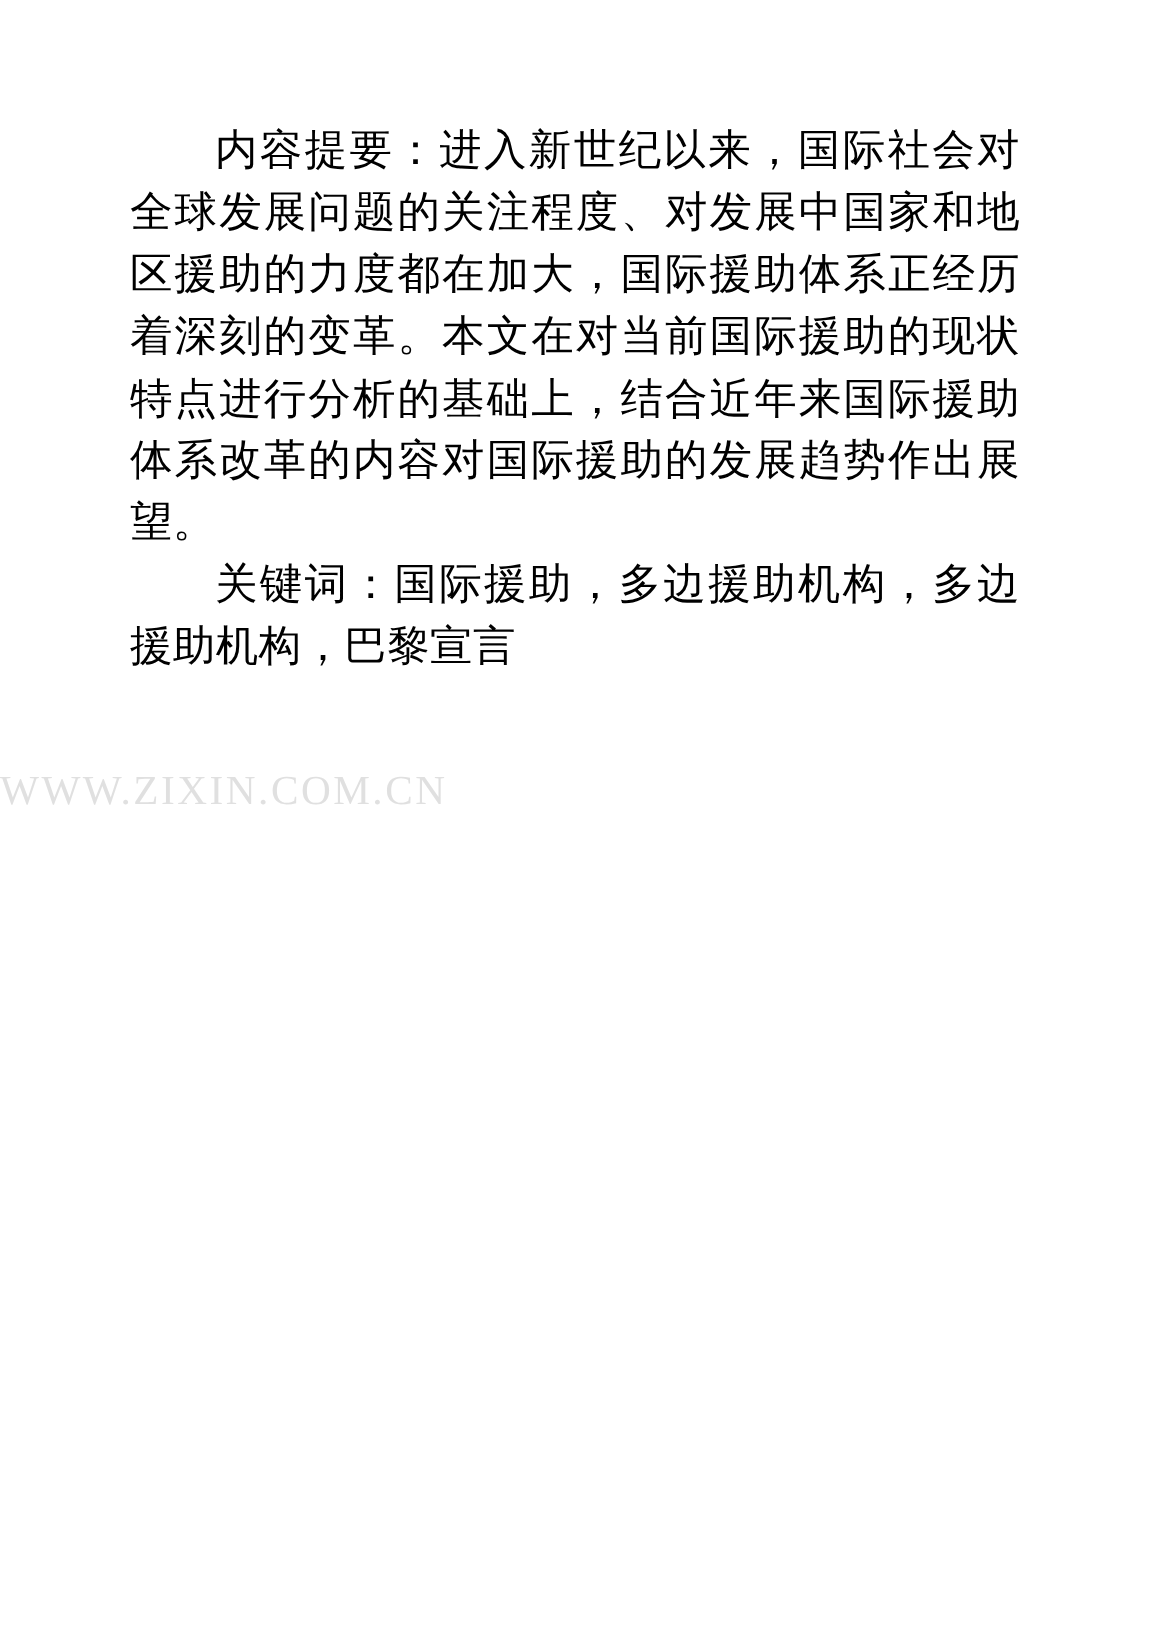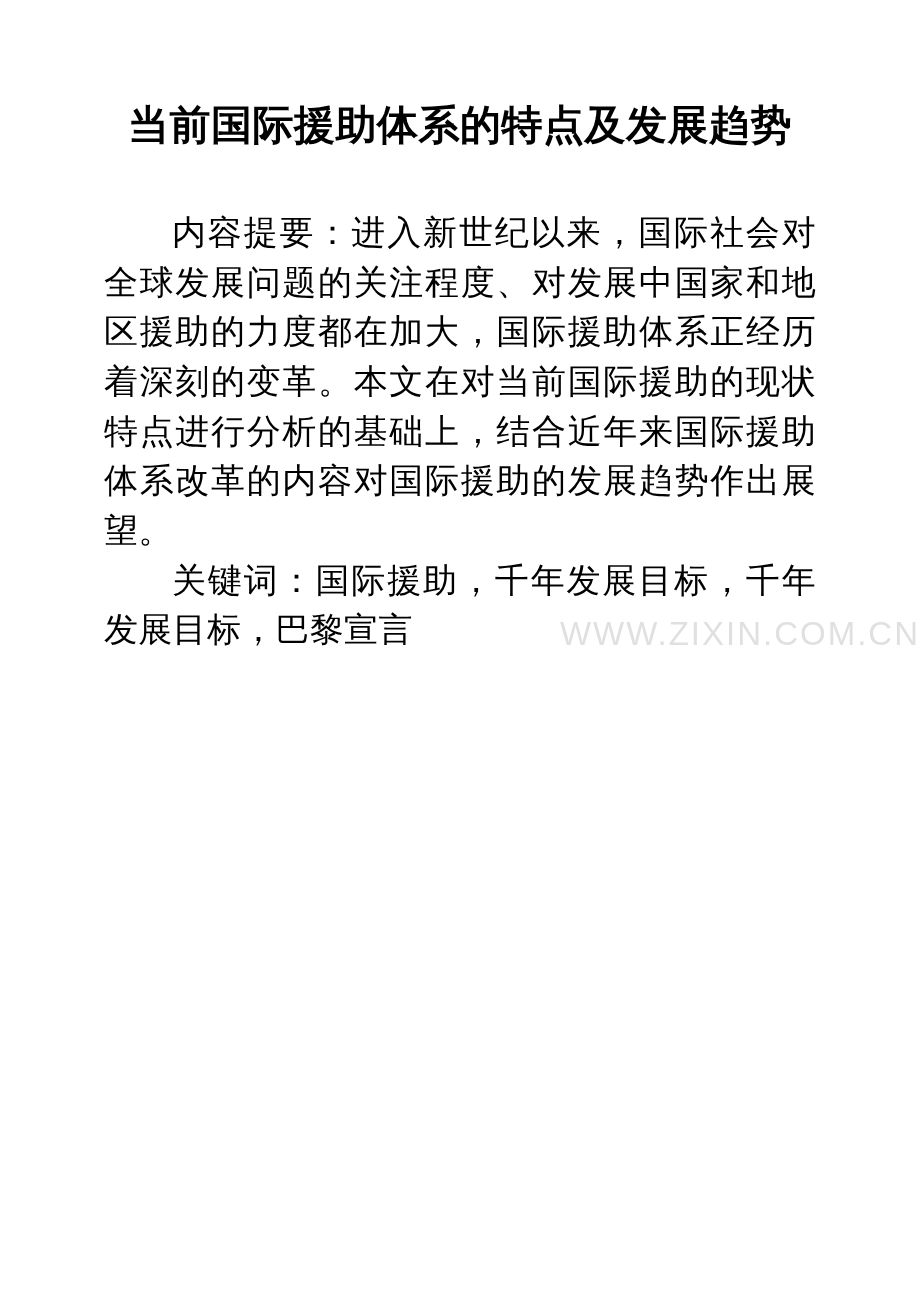--- a/index.html
+++ b/index.html
@@ -45,41 +45,40 @@
     margin-top: 0px;
   }
   .indent {
     text-indent: 68px;
   }
   .watermark {
     position: absolute;
     left: 0;
     right: 0;
     top: 615px;
-    text-align: right;
-    font-family: Liberation Sans, sans-serif;
+    text-align: left;
+    font-family: Liberation Serif, serif;
     font-size: 33px;
     letter-spacing: 2px;
     color: rgba(160, 160, 160, 0.33);
     pointer-events: none;
     user-select: none;
     z-index: 5;
   }
   .content-layer {
     position: relative;
     z-index: 2;
   }
 </style>
 </head>
 <body>
 
 <div class="page">
 
   <div class="watermark">WWW.ZIXIN.COM.CN</div>
 
   <div class="content-layer">
-    <h1 class="doc-title">当前国际援助体系的特点及发展趋势</h1>
 
     <p class="body-text indent">内容提要：进入新世纪以来，国际社会对全球发展问题的关注程度、对发展中国家和地区援助的力度都在加大，国际援助体系正经历着深刻的变革。本文在对当前国际援助的现状特点进行分析的基础上，结合近年来国际援助体系改革的内容对国际援助的发展趋势作出展望。</p>
-    <p class="body-text indent">关键词：国际援助，千年发展目标，千年发展目标，巴黎宣言</p>
+    <p class="body-text indent">关键词：国际援助，多边援助机构，多边援助机构，巴黎宣言</p>
   </div>
 
 </div>
 
 </body></html>

